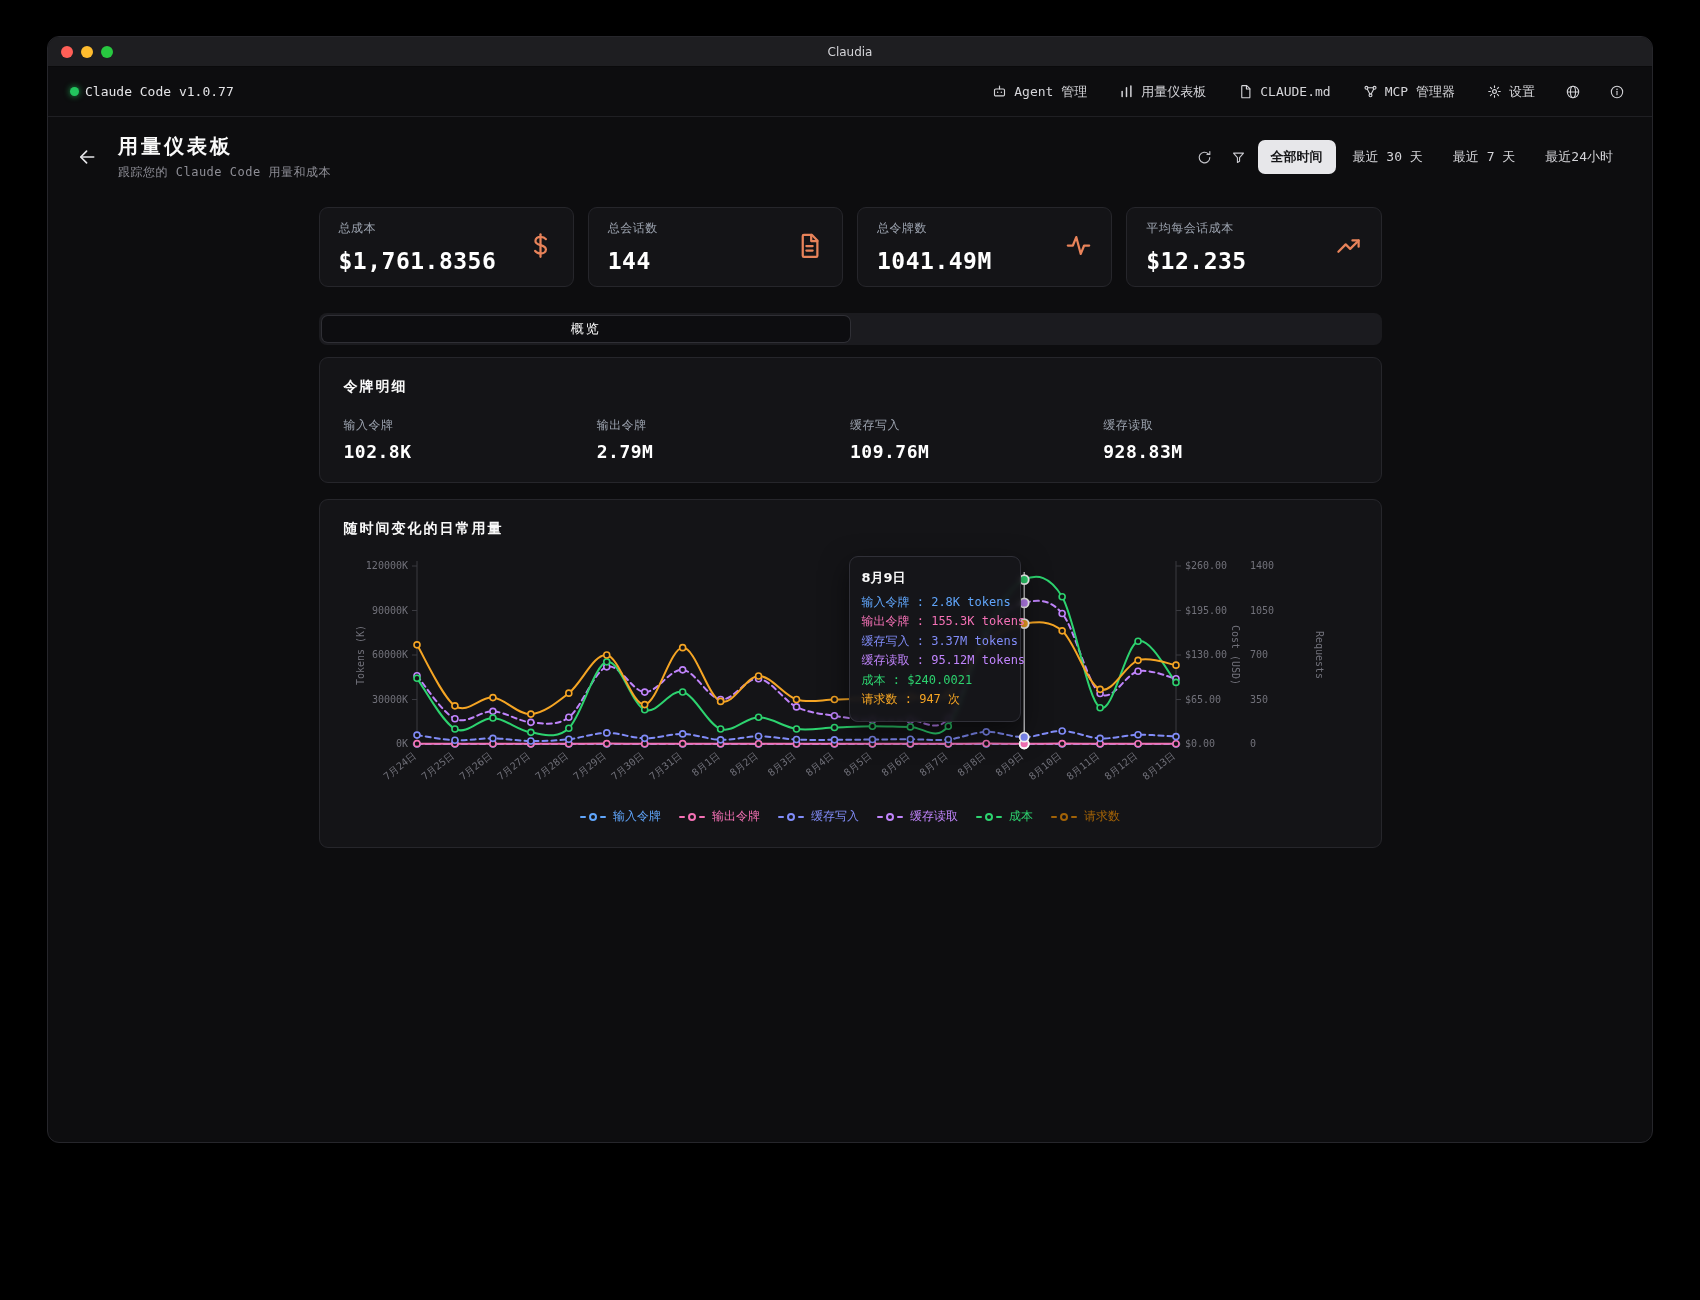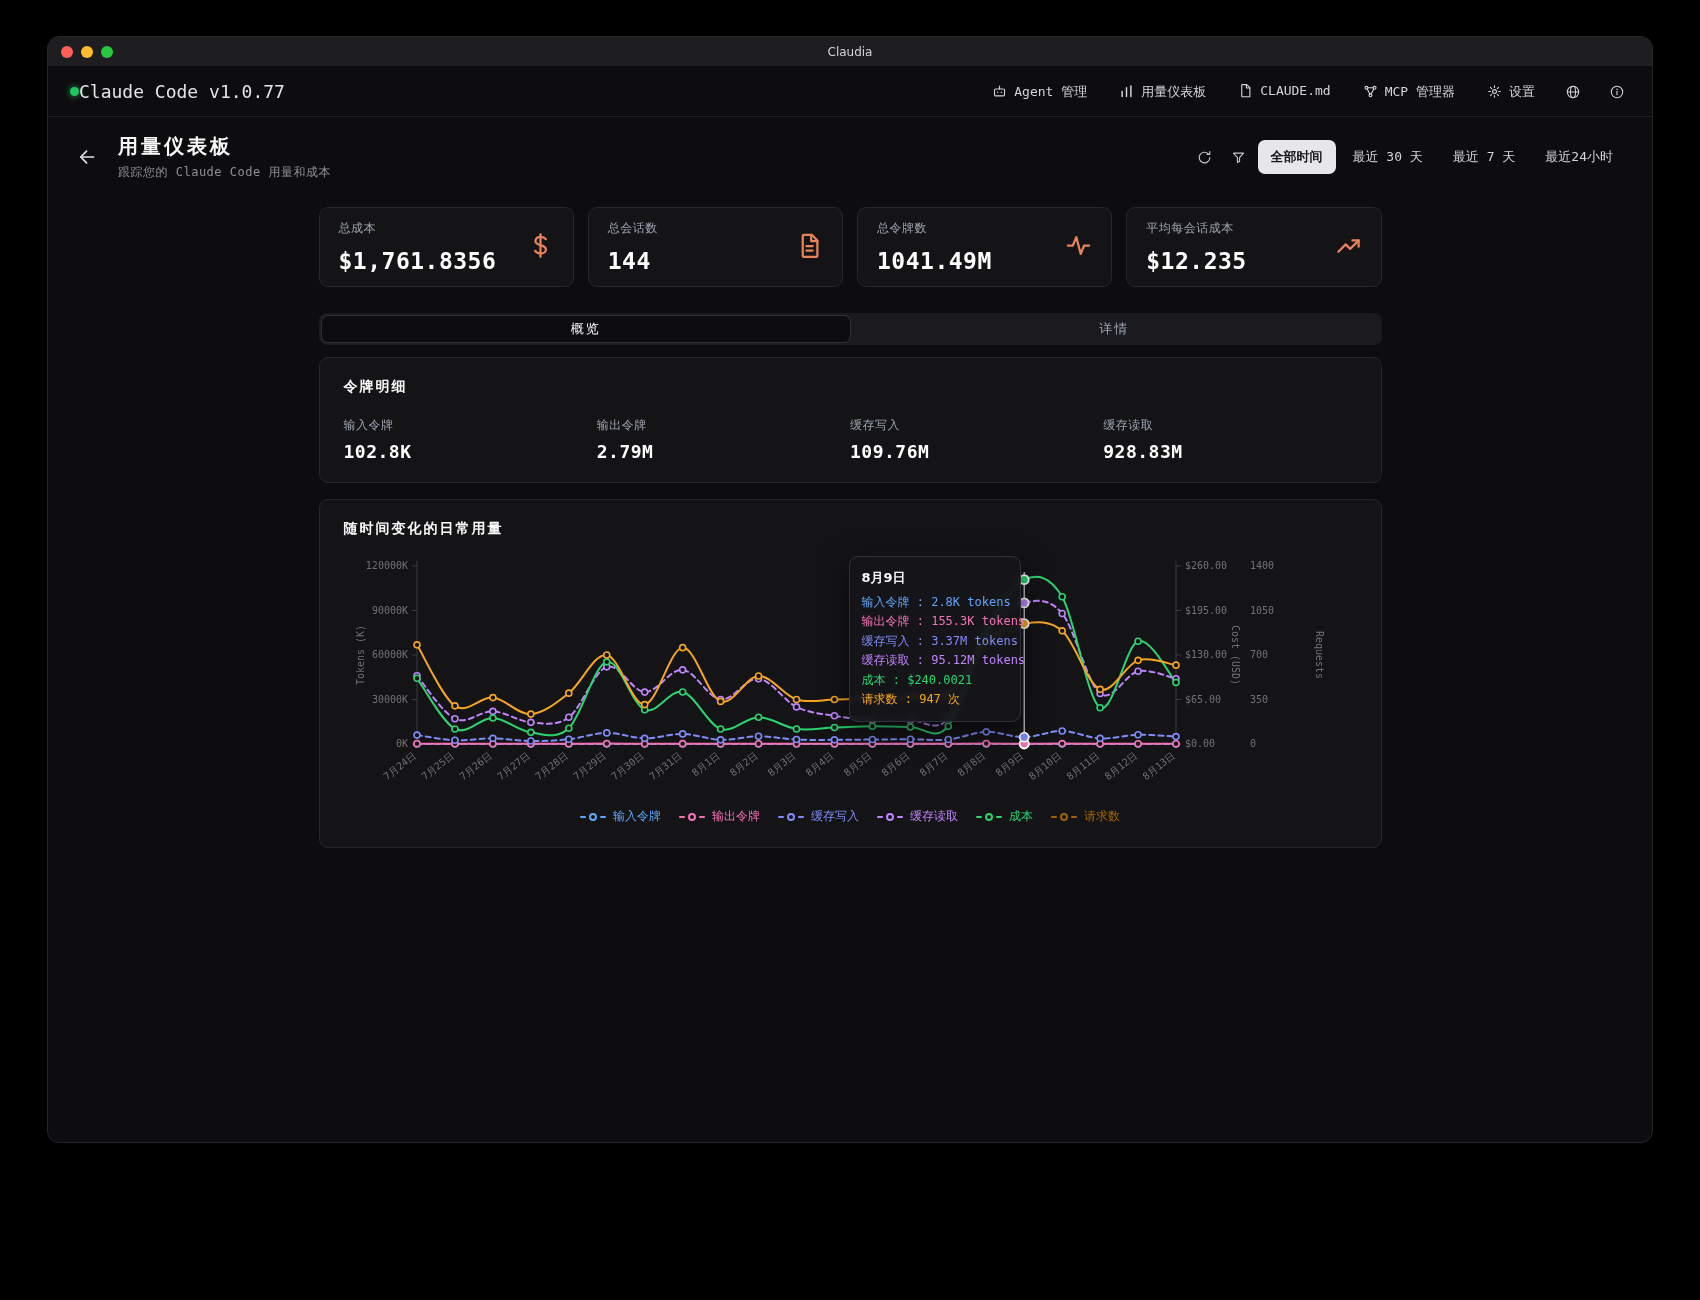--- a/index.html
+++ b/index.html
@@ -25,23 +25,23 @@
   .traffic { position:absolute; left:13px; top:0; height:100%; display:flex; align-items:center; gap:8px; }
   .tl { width:12px; height:12px; border-radius:50%; display:inline-block; border:none; padding:0; cursor:pointer; }
   .tl.red{ background:#ff5f57; } .tl.yellow{ background:#febc2e; } .tl.green{ background:#28c840; }
   .titlebar-title { font-size:12px; font-weight:normal; color:#d4d4d8; font-family:"DejaVu Sans","Liberation Sans",sans-serif; }
   
   .appheader {
     height:50px; flex-shrink:0;
     display:flex; align-items:center; justify-content:space-between;
     padding:0 18px 0 22px; border-bottom:1px solid #1f1f23;
   }
-  .app-status { display:flex; align-items:center; gap:0; font-size:18px; color:#e4e4e7; }
+  .app-status { display:flex; align-items:center; gap:6px; font-size:13px; color:#e4e4e7; }
   .status-dot { width:9px; height:9px; border-radius:50%; background:var(--green,#22c55e); box-shadow:0 0 6px rgba(34,197,94,.8); }
-  .nav { display:flex; align-items:flex-start; gap:10px; }
+  .nav { display:flex; align-items:center; gap:10px; }
   .nav-item {
     display:flex; align-items:center; gap:7px; padding:7px 11px; border-radius:6px;
     background:transparent; border:none; color:#d4d4d8; font-size:13px;
     font-family:inherit; cursor:pointer; white-space:nowrap;
   }
   .nav-item svg { width:15px; height:15px; stroke:currentColor; fill:none; stroke-width:1.8; stroke-linecap:round; stroke-linejoin:round; }
   .icon-btn { width:34px; height:32px; display:flex; align-items:center; justify-content:center; background:none; border:none; color:#d4d4d8; cursor:pointer; border-radius:6px; }
   .icon-btn svg { width:16px; height:16px; stroke:currentColor; fill:none; stroke-width:1.6; stroke-linecap:round; }
   
   .pageheader { display:flex; align-items:center; padding:16px 26px 14px 26px; gap:18px; flex-shrink:0; }
@@ -260,21 +260,20 @@
             <svg viewBox="0 0 24 24">
                 <polyline points="3 17.5 9.5 11 13.5 15 21 7.5"></polyline>
                 <polyline points="15.5 7.5 21 7.5 21 13"></polyline>
               </svg>
           </span>
         </div>
       </div>
 
       <div class="tabs">
         <button class="tab active">概览</button>
-        <button class="tab">详情</button>
       </div>
 
       <div class="panel">
         <div class="panel-title">令牌明细</div>
         <div class="token-grid">
           <div>
             <div class="token-label">输入令牌</div>
             <div class="token-value">102.8K</div>
           </div>
           <div>

